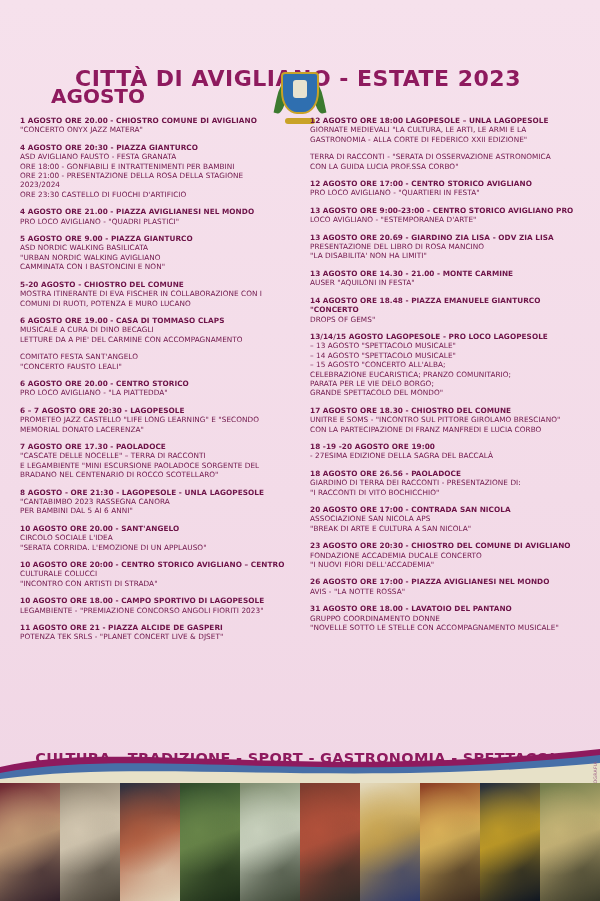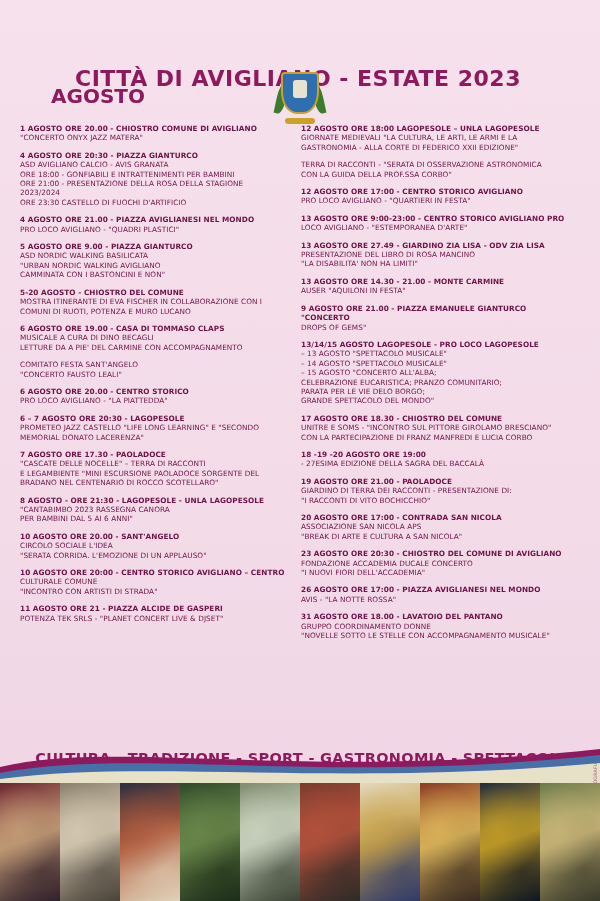--- a/index.html
+++ b/index.html
@@ -49,22 +49,22 @@
     position:absolute;bottom:-2px;left:50%;transform:translateX(-50%);
     width:30px;height:6px;background:#c9a227;border-radius:3px;
   }
   .month{
     position:absolute;left:22px;top:84px;
     color:#8e1a5e;font-weight:bold;font-size:20px;
     font-family:"DejaVu Sans", sans-serif;
     margin-left:29px;
   }
   .cols{
-    position:absolute;left:20px;right:18px;top:124px;
-    display:flex;gap:9px;
+    position:absolute;left:20px;right:18px;top:116px;
+    display:flex;gap:18px;
   }
   .col{width:272px;}
   .ev{margin-bottom:8px;}
   .ev .l{
     color:#6d1348;
     font-size:7.3px;
     line-height:9.4px;
     font-family:"DejaVu Sans", sans-serif;
     letter-spacing:0.05px;
     white-space:pre-wrap;
@@ -114,21 +114,21 @@
   <div class="month">AGOSTO</div>
 
   <div class="cols">
     <div class="col" id="col-left">
         <div class="ev">
           <div class="l b">1 AGOSTO ORE 20.00 - CHIOSTRO COMUNE DI AVIGLIANO</div>
           <div class="l">"CONCERTO ONYX JAZZ MATERA"</div>
         </div>
         <div class="ev">
           <div class="l b">4 AGOSTO ORE 20:30 - PIAZZA GIANTURCO</div>
-          <div class="l">ASD AVIGLIANO CALCIO - AVIS GRANATA</div>
+          <div class="l">ASD AVIGLIANO FAUSTO - FESTA GRANATA</div>
           <div class="l">ORE 18:00 - GONFIABILI E INTRATTENIMENTI PER BAMBINI</div>
           <div class="l">ORE 21:00 - PRESENTAZIONE DELLA ROSA DELLA STAGIONE</div>
           <div class="l">2023/2024</div>
           <div class="l">ORE 23:30 CASTELLO DI FUOCHI D'ARTIFICIO</div>
         </div>
         <div class="ev">
           <div class="l b">4 AGOSTO ORE 21.00 - PIAZZA AVIGLIANESI NEL MONDO</div>
           <div class="l">PRO LOCO AVIGLIANO - "QUADRI PLASTICI"</div>
         </div>
         <div class="ev">
@@ -171,57 +171,61 @@
           <div class="l">"CANTABIMBO 2023 RASSEGNA CANORA</div>
           <div class="l">PER BAMBINI DAL 5 AI 6 ANNI"</div>
         </div>
         <div class="ev">
           <div class="l b">10 AGOSTO ORE 20.00 - SANT'ANGELO</div>
           <div class="l">CIRCOLO SOCIALE L'IDEA</div>
           <div class="l">"SERATA CORRIDA. L'EMOZIONE DI UN APPLAUSO"</div>
         </div>
         <div class="ev">
           <div class="l b">10 AGOSTO ORE 20:00 - CENTRO STORICO AVIGLIANO – CENTRO</div>
-          <div class="l">CULTURALE COMUNE</div>
+          <div class="l">CULTURALE COLUCCI</div>
           <div class="l">"INCONTRO CON ARTISTI DI STRADA"</div>
+        </div>
+        <div class="ev">
+          <div class="l b">10 AGOSTO ORE 18.00 - CAMPO SPORTIVO DI LAGOPESOLE</div>
+          <div class="l">LEGAMBIENTE - "PREMIAZIONE CONCORSO ANGOLI FIORITI 2023"</div>
         </div>
         <div class="ev">
           <div class="l b">11 AGOSTO ORE 21 - PIAZZA ALCIDE DE GASPERI</div>
           <div class="l">POTENZA TEK SRLS - "PLANET CONCERT LIVE &amp; DJSET"</div>
         </div>
       </div>
     <div class="col" id="col-right">
         <div class="ev">
           <div class="l b">12 AGOSTO ORE 18:00 LAGOPESOLE – UNLA LAGOPESOLE</div>
           <div class="l">GIORNATE MEDIEVALI "LA CULTURA, LE ARTI, LE ARMI E LA</div>
           <div class="l">GASTRONOMIA - ALLA CORTE DI FEDERICO XXII EDIZIONE"</div>
         </div>
         <div class="ev">
           <div class="l">TERRA DI RACCONTI - "SERATA DI OSSERVAZIONE ASTRONOMICA</div>
-          <div class="l">CON LA GUIDA DELLA PROF.SSA CORBO"</div>
+          <div class="l">CON LA GUIDA LUCIA PROF.SSA CORBO"</div>
         </div>
         <div class="ev">
           <div class="l b">12 AGOSTO ORE 17:00 - CENTRO STORICO AVIGLIANO</div>
           <div class="l">PRO LOCO AVIGLIANO - "QUARTIERI IN FESTA"</div>
         </div>
         <div class="ev">
           <div class="l b">13 AGOSTO ORE 9:00-23:00 - CENTRO STORICO AVIGLIANO PRO</div>
           <div class="l">LOCO AVIGLIANO - "ESTEMPORANEA D'ARTE"</div>
         </div>
         <div class="ev">
-          <div class="l b">13 AGOSTO ORE 27.49 - GIARDINO ZIA LISA - ODV ZIA LISA</div>
+          <div class="l b">13 AGOSTO ORE 20.69 - GIARDINO ZIA LISA - ODV ZIA LISA</div>
           <div class="l">PRESENTAZIONE DEL LIBRO DI ROSA MANCINO</div>
           <div class="l">"LA DISABILITA' NON HA LIMITI"</div>
         </div>
         <div class="ev">
           <div class="l b">13 AGOSTO ORE 14.30 - 21.00 - MONTE CARMINE</div>
           <div class="l">AUSER "AQUILONI IN FESTA"</div>
         </div>
         <div class="ev">
-          <div class="l b">9 AGOSTO ORE 21.00 - PIAZZA EMANUELE GIANTURCO "CONCERTO</div>
+          <div class="l b">14 AGOSTO ORE 18.48 - PIAZZA EMANUELE GIANTURCO "CONCERTO</div>
           <div class="l">DROPS OF GEMS"</div>
         </div>
         <div class="ev">
           <div class="l b">13/14/15 AGOSTO LAGOPESOLE - PRO LOCO LAGOPESOLE</div>
           <div class="l">– 13 AGOSTO "SPETTACOLO MUSICALE"</div>
           <div class="l">– 14 AGOSTO "SPETTACOLO MUSICALE"</div>
           <div class="l">– 15 AGOSTO "CONCERTO ALL'ALBA;</div>
           <div class="l">CELEBRAZIONE EUCARISTICA; PRANZO COMUNITARIO;</div>
           <div class="l">PARATA PER LE VIE DELO BORGO;</div>
           <div class="l">GRANDE SPETTACOLO DEL MONDO"</div>
@@ -229,21 +233,21 @@
         <div class="ev">
           <div class="l b">17 AGOSTO ORE 18.30 - CHIOSTRO DEL COMUNE</div>
           <div class="l">UNITRE E SOMS - "INCONTRO SUL PITTORE GIROLAMO BRESCIANO"</div>
           <div class="l">CON LA PARTECIPAZIONE DI FRANZ MANFREDI E LUCIA CORBO</div>
         </div>
         <div class="ev">
           <div class="l b">18 -19 -20 AGOSTO ORE 19:00</div>
           <div class="l">- 27ESIMA EDIZIONE DELLA SAGRA DEL BACCALÀ</div>
         </div>
         <div class="ev">
-          <div class="l b">19 AGOSTO ORE 21.00 - PAOLADOCE</div>
+          <div class="l b">18 AGOSTO ORE 26.56 - PAOLADOCE</div>
           <div class="l">GIARDINO DI TERRA DEI RACCONTI - PRESENTAZIONE DI:</div>
           <div class="l">"I RACCONTI DI VITO BOCHICCHIO"</div>
         </div>
         <div class="ev">
           <div class="l b">20 AGOSTO ORE 17:00 - CONTRADA SAN NICOLA</div>
           <div class="l">ASSOCIAZIONE SAN NICOLA APS</div>
           <div class="l">"BREAK DI ARTE E CULTURA A SAN NICOLA"</div>
         </div>
         <div class="ev">
           <div class="l b">23 AGOSTO ORE 20:30 - CHIOSTRO DEL COMUNE DI AVIGLIANO</div>

